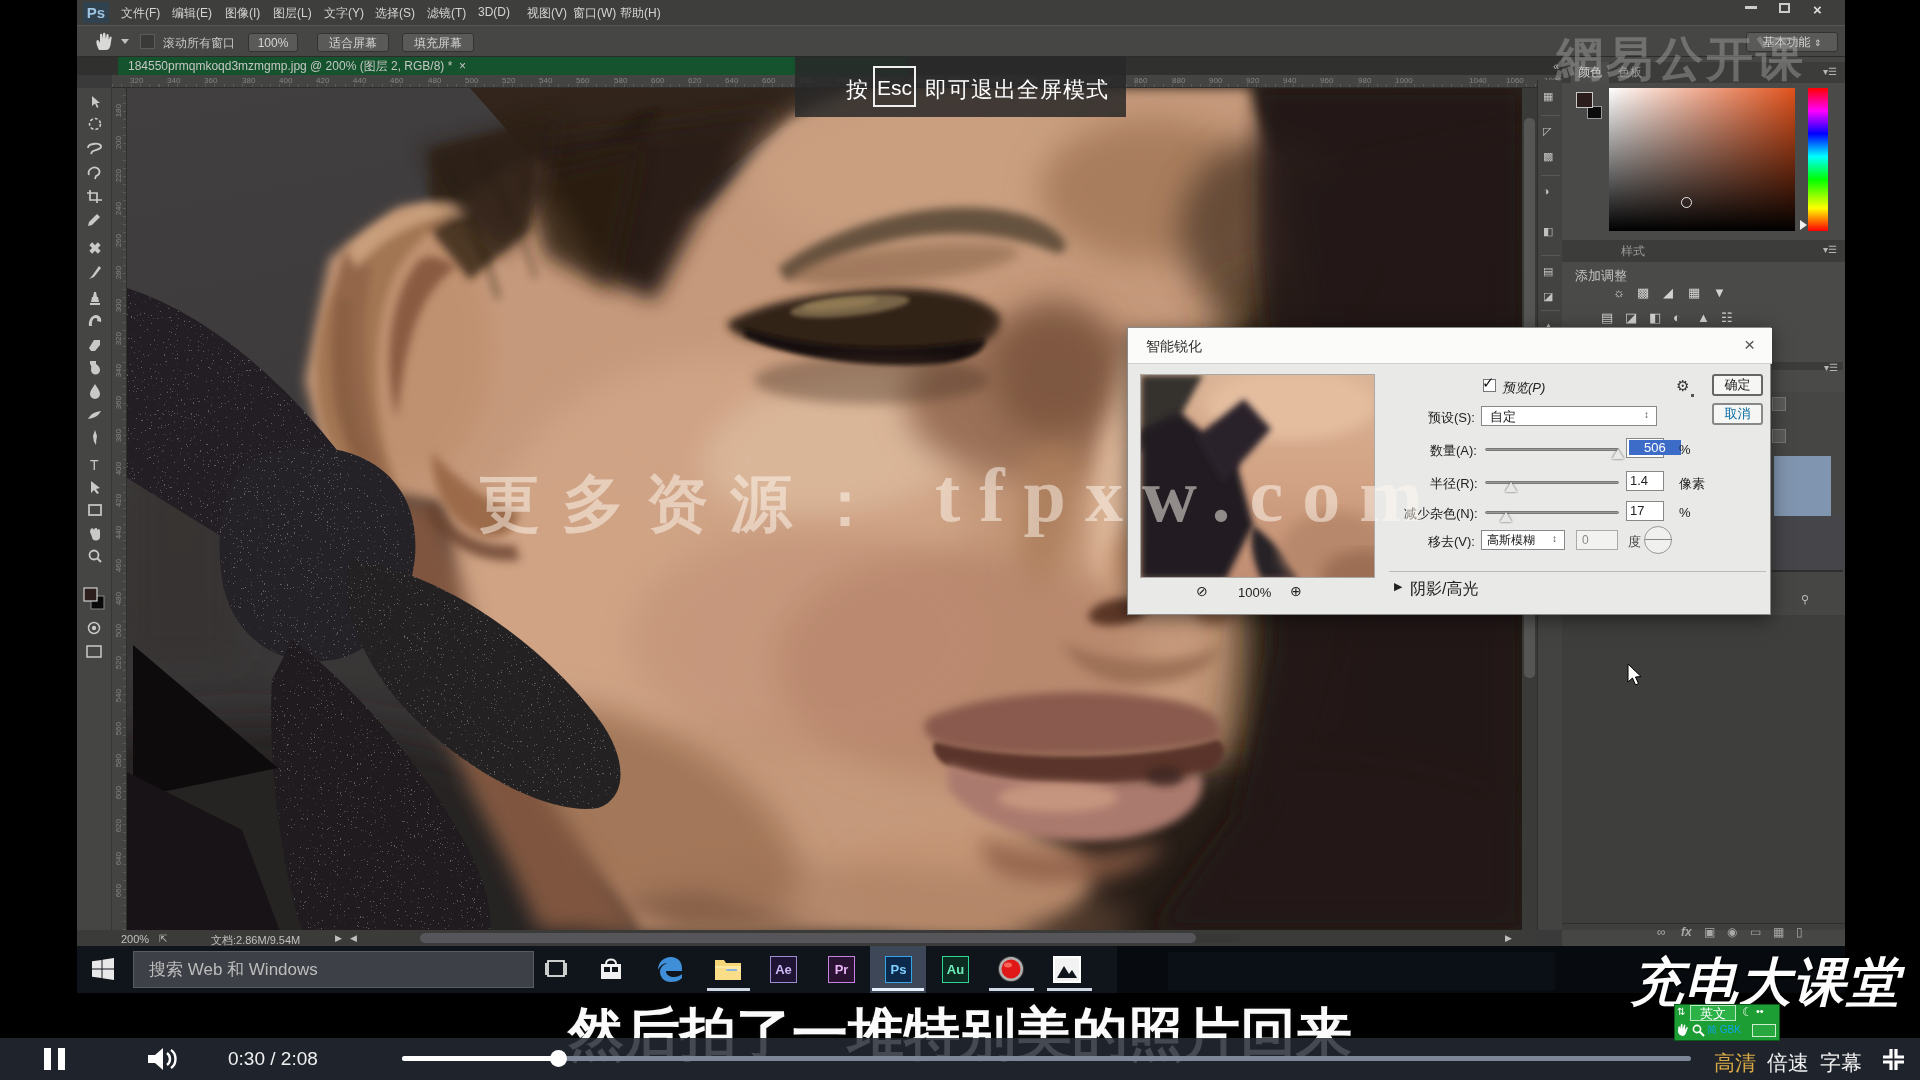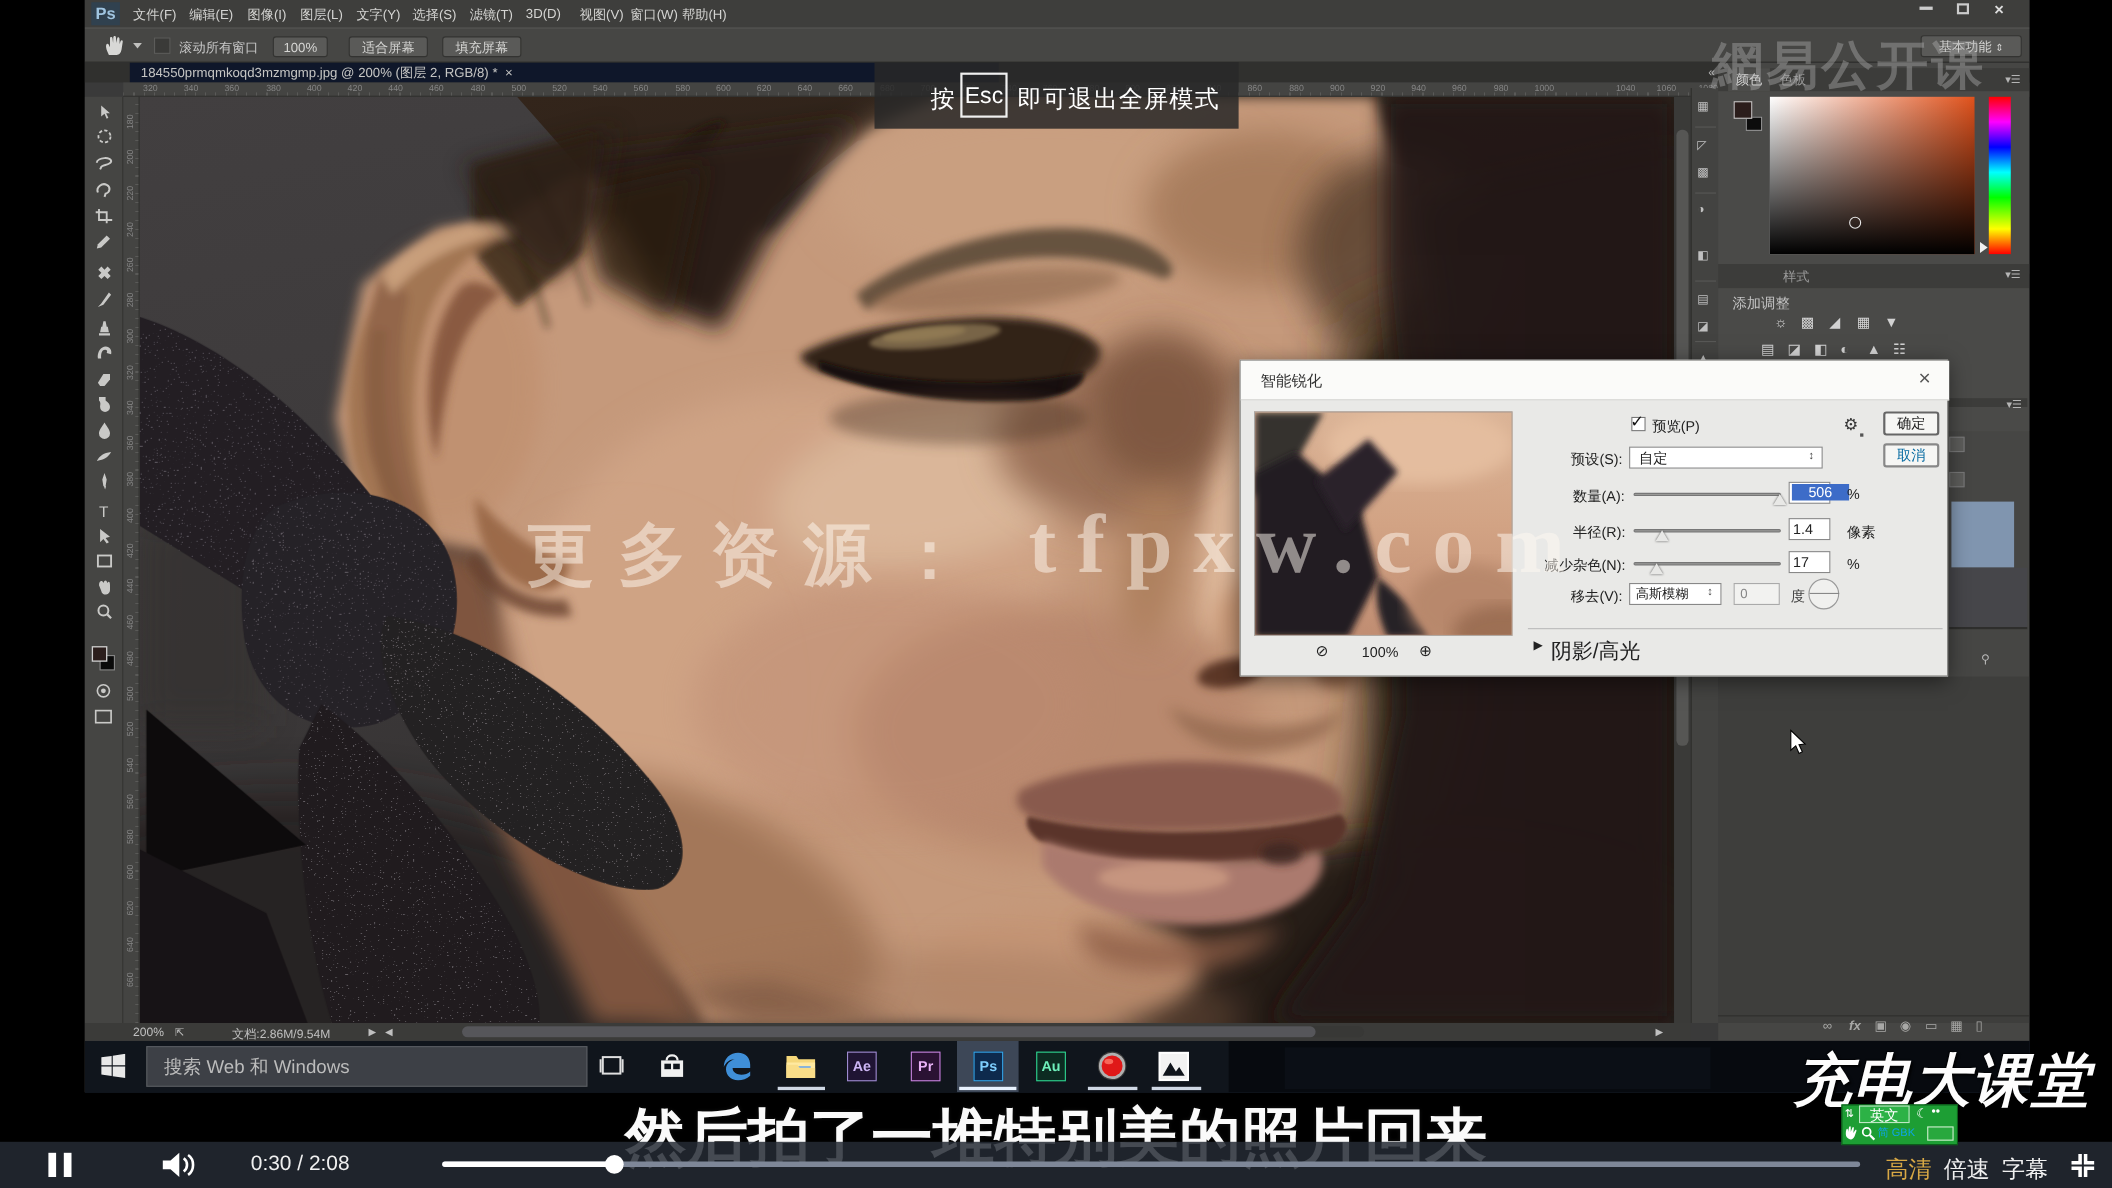--- a/index.html
+++ b/index.html
@@ -5,21 +5,21 @@
   html,body{margin:0;padding:0;background:#000;width:1920px;height:1080px;overflow:hidden;}
   *{box-sizing:border-box;font-family:"Liberation Sans",sans-serif;}
   .abs{position:absolute;}
   #stage{position:relative;width:1920px;height:1080px;background:#000;}
   #video{position:absolute;left:77px;top:0;width:1768px;height:993px;background:#3a3a3a;overflow:hidden;}
   
   #menubar{position:absolute;left:0;top:0;width:1768px;height:25px;background:#3e3e3c;color:#d4d4d2;font-size:12px;}
   #menubar .mi{position:absolute;top:5px;}
   #optbar{position:absolute;left:0;top:25px;width:1768px;height:32px;background:#464644;border-top:1px solid #565654;border-bottom:1px solid #2c2c2a;color:#c8c8c8;font-size:12px;}
   #tabbar{position:absolute;left:0;top:57px;width:1768px;height:18px;background:#30302e;}
-  #tab1{position:absolute;left:41px;top:0;width:790px;height:18px;background:#0f172a;color:#c6c6c4;font-size:12px;padding-left:10px;line-height:18px;}
+  #tab1{position:absolute;left:41px;top:0;width:790px;height:18px;background:#14532d;color:#c6c6c4;font-size:12px;padding-left:10px;line-height:18px;}
   #hruler{position:absolute;left:35px;top:75px;width:1733px;height:13px;background:#444442;border-bottom:1px solid #2e2e2c;color:#848484;font-size:8px;overflow:hidden;}
   #vruler{position:absolute;left:35px;top:88px;width:15px;height:842px;background:#444442;border-right:1px solid #2e2e2c;color:#848484;font-size:8px;overflow:hidden;}
   #toolbar{position:absolute;left:0;top:88px;width:35px;height:842px;background:#454543;border-right:1px solid #363634;}
   #canvas{position:absolute;left:50px;top:88px;width:1395px;height:842px;background:#3e3c3d;overflow:hidden;}
   #vscroll{position:absolute;left:1445px;top:88px;width:15px;height:842px;background:#3a3a38;}
   #psstatus{position:absolute;left:0;top:930px;width:1460px;height:16px;background:#3b3b39;color:#c0c0c0;font-size:11px;}
   #iconstrip{position:absolute;left:1460px;top:80px;width:25px;height:850px;background:#434341;border-left:1px solid #2e2e2c;}
   #rpanel{position:absolute;left:1408px;top:57px;width:360px;height:889px;}
   #taskbar{position:absolute;left:0;top:946px;width:1768px;height:47px;background:#10151c;}
   .btn{position:absolute;background:#5a5a58;border:1px solid #333331;border-radius:3px;color:#d5d5d3;text-align:center;}
@@ -471,21 +471,21 @@
 <path d="M112 150 C130 165 148 182 158 204 L120 204 C112 185 108 168 112 150 Z" fill="#262026" filter="url(#pb3)"></path>
 <ellipse cx="195" cy="175" rx="55" ry="38" fill="#b8886c" filter="url(#pb7)"></ellipse>
           <ellipse cx="225" cy="200" rx="45" ry="25" fill="#8a5f45" filter="url(#pb7)" opacity="0.6"></ellipse>
 </svg>
       </div>
       <div style="position:absolute;left:68px;top:255px;font-size:14px;color:#222;">⊘</div>
       <div style="position:absolute;left:110px;top:257px;font-size:13px;color:#222;">100%</div>
       <div style="position:absolute;left:162px;top:255px;font-size:14px;color:#222;">⊕</div>
       <div style="position:absolute;left:355px;top:51px;width:13px;height:13px;background:#fff;border:1px solid #777;"></div>
       <div style="position:absolute;left:354px;top:46px;font-size:15px;color:#111;">✓</div>
-      <div style="position:absolute;left:374px;top:51px;font-size:13px;color:#222;">预览(P)</div>
+      <div style="position:absolute;left:374px;top:51px;font-size:13px;color:#222;font-style:italic;">预览(P)</div>
       <div style="position:absolute;left:548px;top:49px;font-size:15px;color:#333;">⚙</div>
       <div style="position:absolute;left:563px;top:66px;width:3px;height:3px;background:#555;"></div>
       <div style="position:absolute;left:584px;top:46px;width:51px;height:22px;background:#f6f6f4;border:2px solid #666;border-radius:3px;font-size:13px;color:#222;text-align:center;line-height:18px;">确定</div>
       <div style="position:absolute;left:584px;top:75px;width:51px;height:22px;background:#f6f6f4;border:2px solid #888;border-radius:3px;font-size:13px;color:#0369a1;text-align:center;line-height:18px;">取消</div>
       <div style="position:absolute;left:300px;top:81px;font-size:13px;color:#222;">预设(S):</div>
       <div style="position:absolute;left:353px;top:78px;width:176px;height:20px;background:#fff;border:1px solid #888;font-size:13px;color:#222;line-height:19px;padding-left:8px;">自定</div>
       <div style="position:absolute;left:516px;top:81px;font-size:10px;color:#444;">↕</div>
       <div style="position:absolute;left:302px;top:114px;font-size:13px;color:#222;">数量(A):</div>
       <div style="position:absolute;left:357px;top:120px;width:134px;height:3px;background:#9a9a98;border:1px solid #777;border-radius:2px;"></div>
       <div style="position:absolute;left:484px;top:121px;width:0;height:0;border-left:6px solid transparent;border-right:6px solid transparent;border-bottom:10px solid #e8e8e6;filter:drop-shadow(0 0 1px #555);"></div>
@@ -506,21 +506,21 @@
       <div style="position:absolute;left:551px;top:177px;font-size:13px;color:#222;">%</div>
       <div style="position:absolute;left:300px;top:205px;font-size:13px;color:#222;">移去(V):</div>
       <div style="position:absolute;left:353px;top:202px;width:84px;height:20px;background:#fff;border:1px solid #888;font-size:12px;color:#222;line-height:19px;padding-left:5px;">高斯模糊</div>
       <div style="position:absolute;left:424px;top:205px;font-size:10px;color:#444;">↕</div>
       <div style="position:absolute;left:448px;top:202px;width:42px;height:20px;background:#f2f2f0;border:1px solid #aaa;font-size:12px;color:#888;line-height:19px;padding-left:5px;">0</div>
       <div style="position:absolute;left:500px;top:205px;font-size:13px;color:#444;">度</div>
       <div style="position:absolute;left:516px;top:198px;width:28px;height:28px;border-radius:50%;background:#f0f0ee;border:1px solid #999;"></div>
       <div style="position:absolute;left:517px;top:211px;width:27px;height:1px;background:#888;"></div>
       <div style="position:absolute;left:261px;top:243px;width:377px;height:1px;background:#bbb;"></div>
       <div style="position:absolute;left:266px;top:252px;font-size:11px;color:#222;">▶</div>
-      <div style="position:absolute;left:282px;top:251px;font-size:19px;color:#222;">阴影/高光</div>
+      <div style="position:absolute;left:282px;top:251px;font-size:16px;color:#222;">阴影/高光</div>
     </div>
   <div id="overlays">
       <div style="position:absolute;left:478px;top:462px;font-family:'Liberation Serif',serif;font-weight:bold;font-size:62px;color:rgba(255,250,242,0.5);letter-spacing:22px;white-space:nowrap;">更多资源：</div>
       <div style="position:absolute;left:935px;top:452px;font-family:'Liberation Serif',serif;font-weight:bold;font-size:76px;color:rgba(255,250,242,0.5);letter-spacing:19px;white-space:nowrap;">tfpxw.com</div>
       <div style="position:absolute;left:795px;top:56px;width:331px;height:61px;background:rgba(40,40,40,0.85);">
 <span style="position:absolute;left:51px;top:19px;font-size:22px;color:#fff;">按</span>
 <span style="position:absolute;left:78px;top:10px;width:43px;height:41px;border:2px solid #f0f0f0;color:#fff;font-size:21px;text-align:center;line-height:39px;">Esc</span>
 <span style="position:absolute;left:130px;top:19px;font-size:22px;color:#fff;letter-spacing:1px;">即可退出全屏模式</span>
 </div>
       <div style="position:absolute;left:1556px;top:28px;font-family:'Liberation Serif',serif;font-size:47px;font-weight:bold;color:rgba(175,175,175,0.42);letter-spacing:3px;white-space:nowrap;">網易公开课</div>

